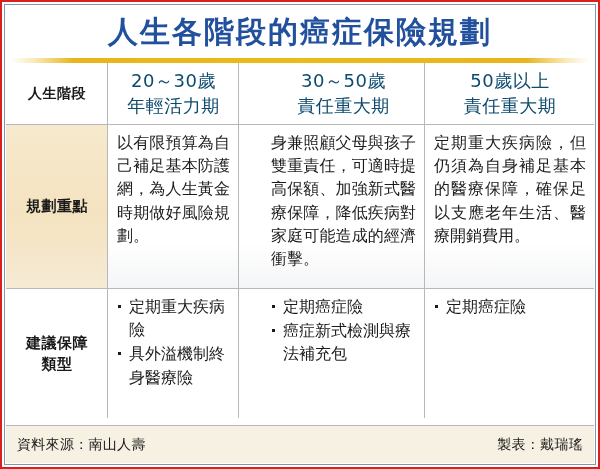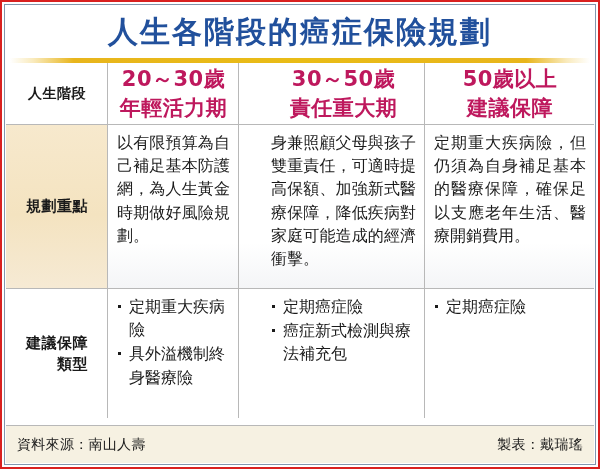--- a/index.html
+++ b/index.html
@@ -111,23 +111,23 @@
   }
   .row-head .cell {
     display: flex;
     align-items: center;
     justify-content: center;
     text-align: center;
     padding-top: 0;
     padding-bottom: 0;
   }
   .head-title {
-    font-size: 21px;
-    font-weight: bold;
-    color: #be185d;
+    font-size: 18px;
+    font-weight: normal;
+    color: #0c4a6e;
     line-height: 1.38;
     letter-spacing: 0.5px;
     white-space: pre-line;
   }
   .head-label {
     font-size: 14px;
     font-weight: bold;
     color: #1a1a1a;
     letter-spacing: 0.5px;
   }
@@ -137,21 +137,21 @@
 
   .row-body { min-height: 40px; }
 
   .row-body.r1 { height: 164px; }
   .row-body.r2 { height: 130px; }
 
   .row-body .c-label {
     display: flex;
     align-items: center;
     justify-content: center;
-    text-align: right;
+    text-align: center;
   }
   .lbl-text {
     font-size: 15px;
     font-weight: bold;
     color: #1a1a1a;
     line-height: 1.35;
     letter-spacing: 0.5px;
     white-space: pre-line;
   }
 
@@ -244,21 +244,21 @@
         <div class="cell c-1 vdiv">
           <span class="head-title">20～30歲
 年輕活力期</span>
         </div>
         <div class="cell c-2 vdiv">
           <span class="head-title">30～50歲
 責任重大期</span>
         </div>
         <div class="cell c-3 vdiv">
           <span class="head-title">50歲以上
-建議保障</span>
+責任重大期</span>
         </div>
       </div>
 
       <div class="row row-body r1 row-sep">
         <div class="cell c-label">
           <span class="lbl-text">規劃重點</span>
         </div>
         <div class="cell c-1 vdiv">
           <div class="body-text">以有限預算為自己補足基本防護網，為人生黃金時期做好風險規劃。</div>
         </div>

